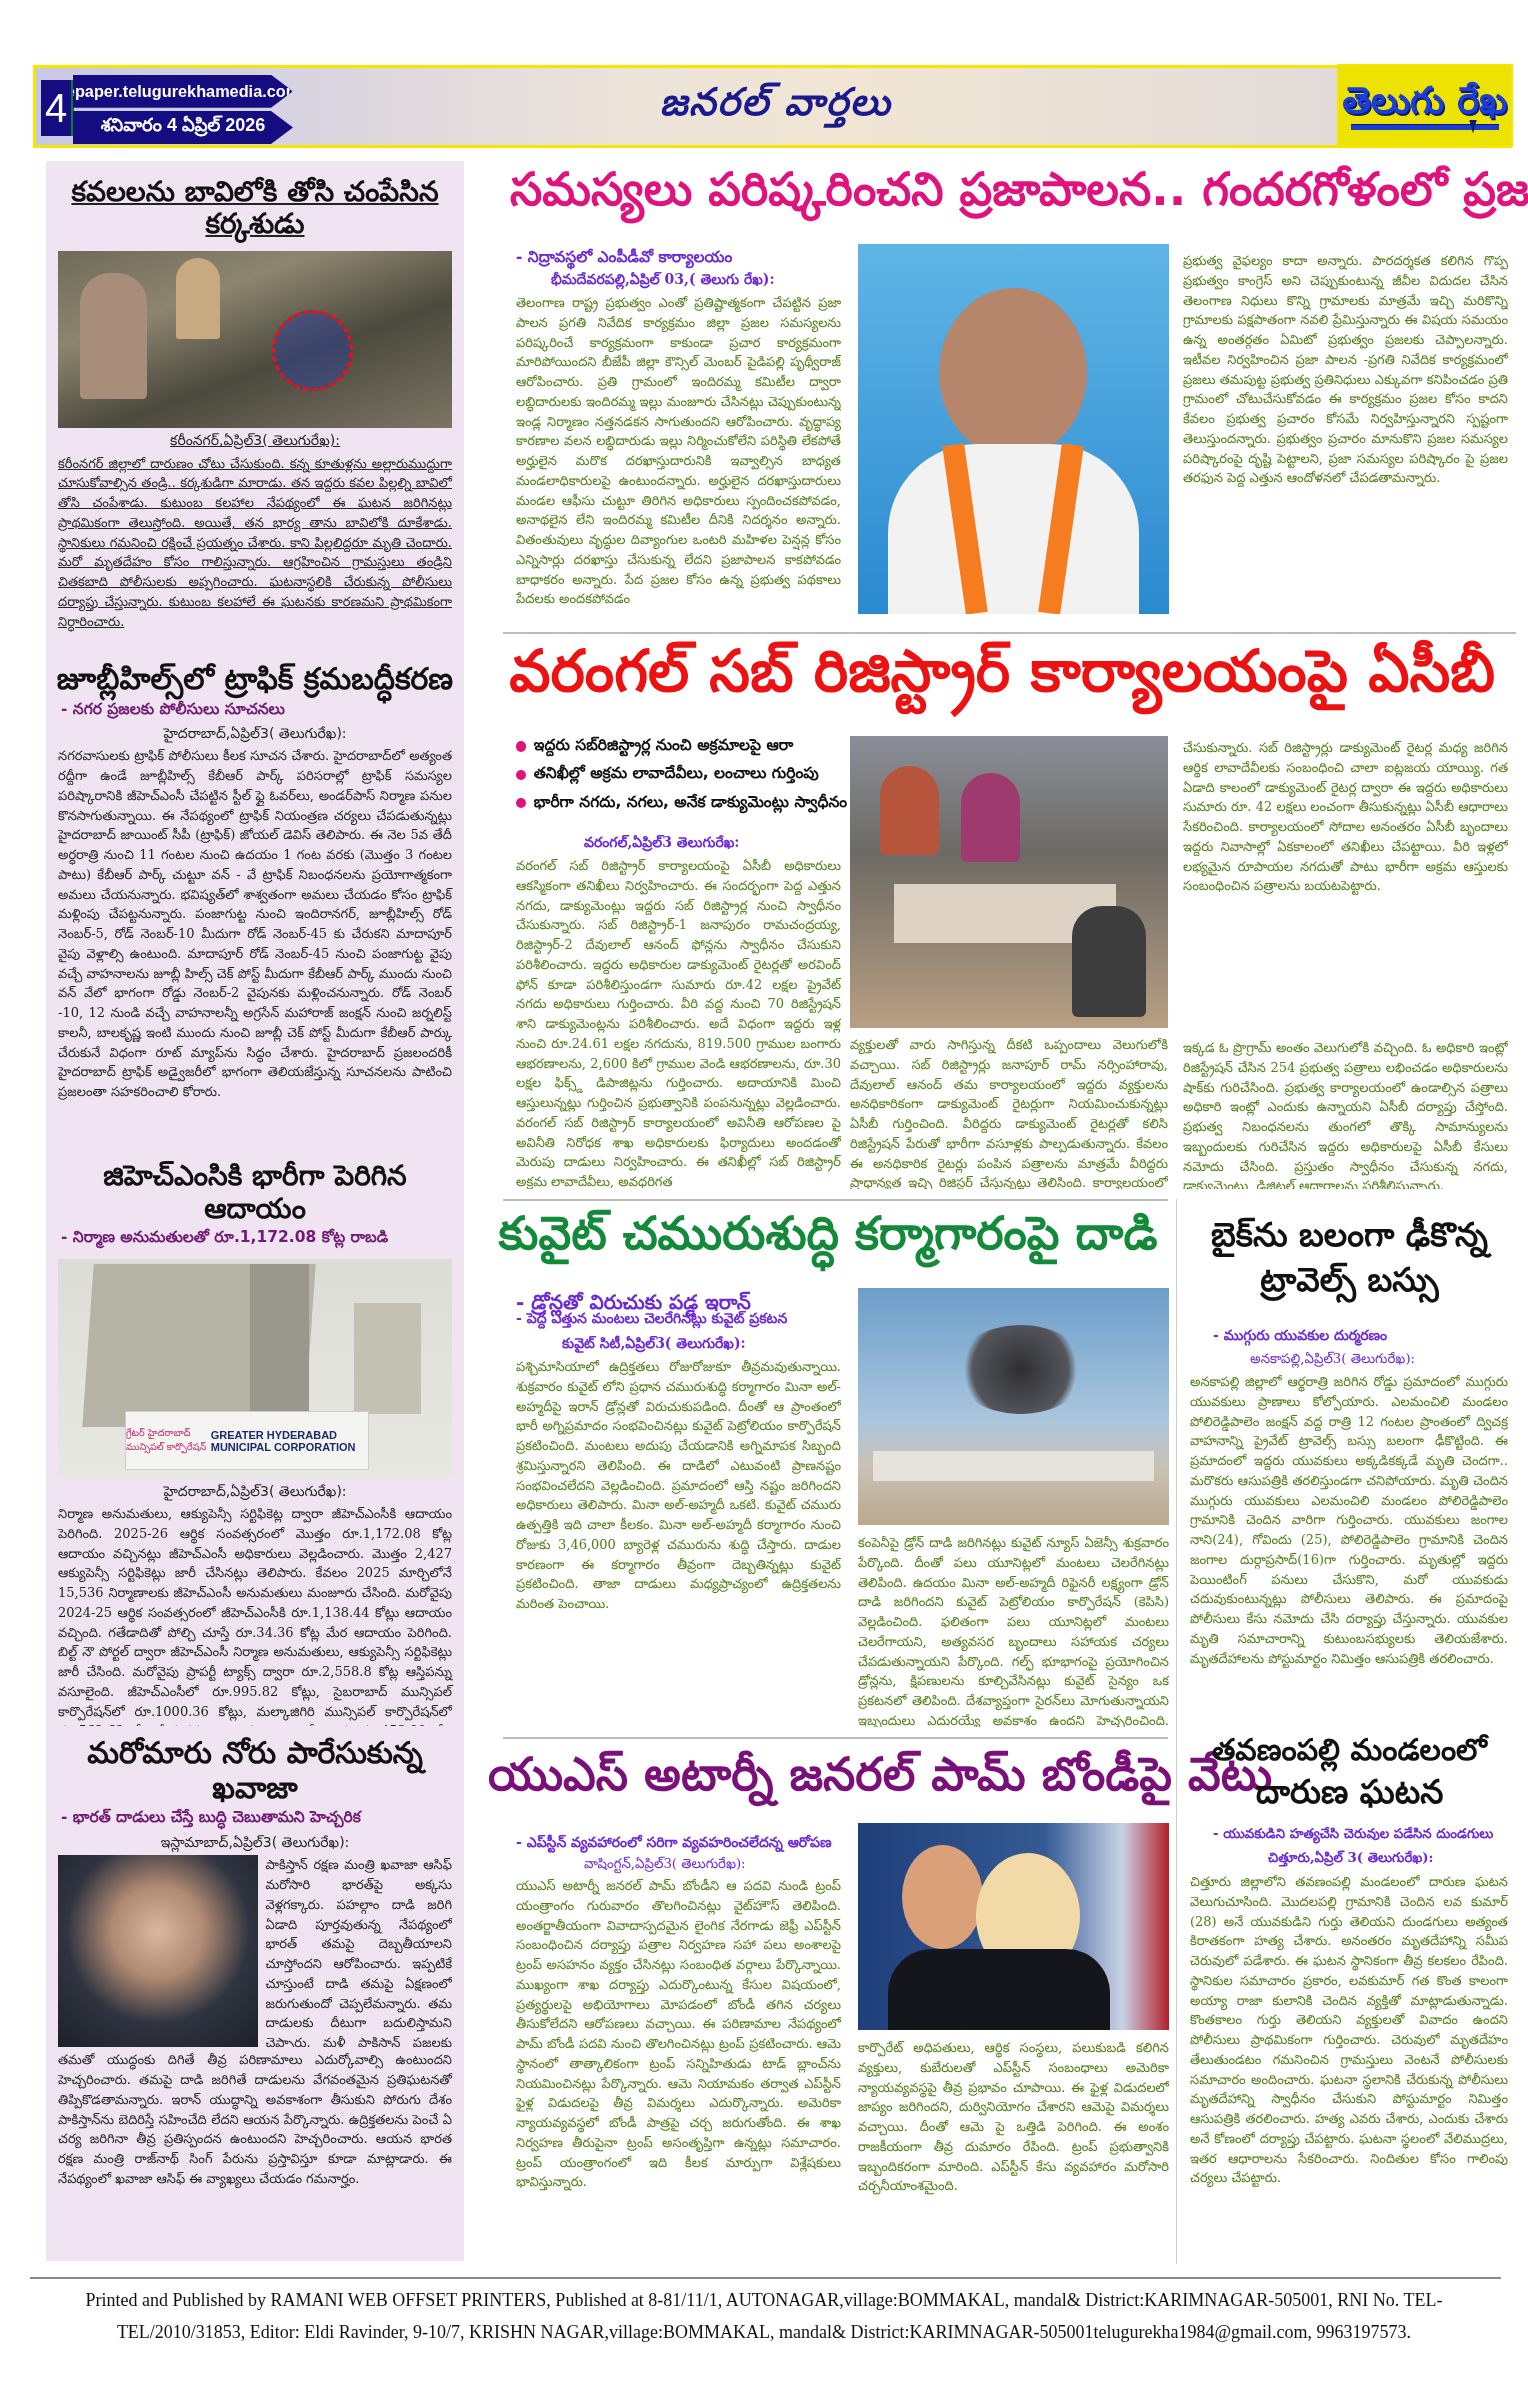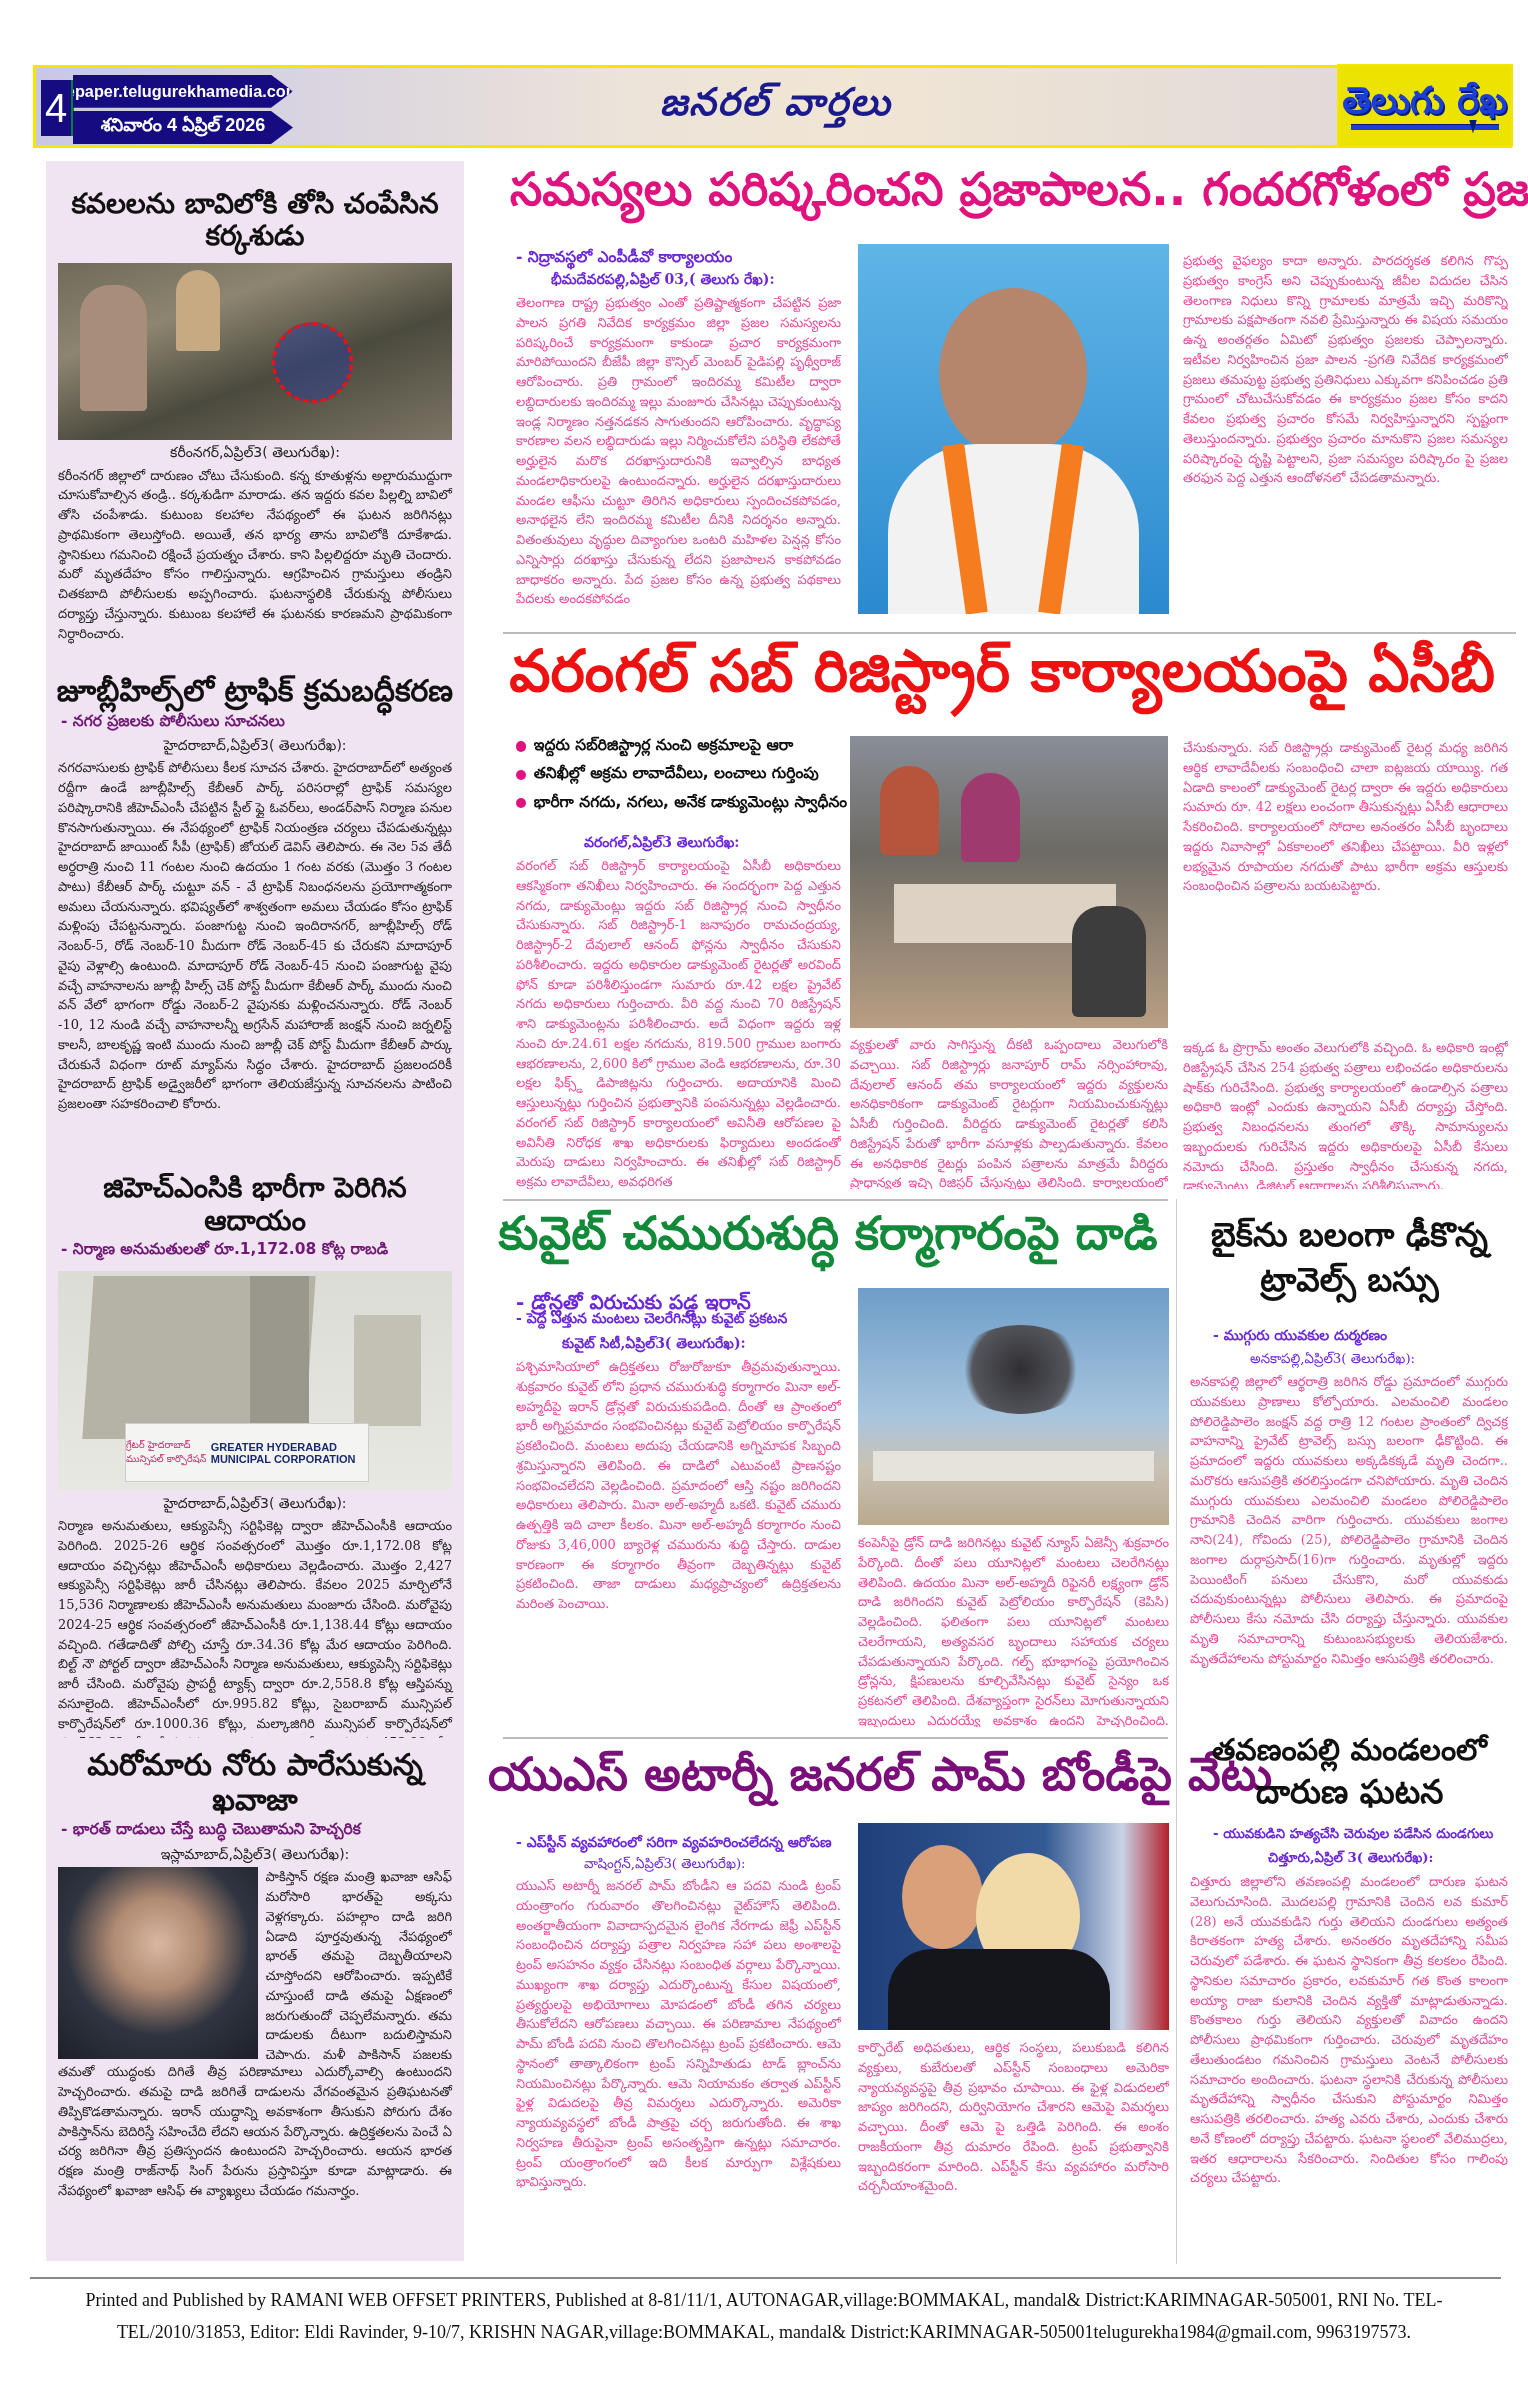--- a/index.html
+++ b/index.html
@@ -29,21 +29,21 @@
   .left-col { position: absolute; left: 46px; top: 161px; width: 418px; height: 2100px; background: #f1e4f2; }
   .lc-head { font-weight: bold; color: #111; text-align: center; line-height: 1.15; padding: 0 4.4px; }
   .lc-sub { font-weight: bold; font-size: 15.5px; color: #701a75; padding: 0 15px; margin-top: 3px; }
   .dateline { text-align: center; font-size: 14px; color: #222; margin: 4.4px 0 1.5px; }
   .body-text { font-size: 13px; line-height: 1.52; color: #222; text-align: justify; padding: 0 12px; font-family: "DejaVu Serif", serif; }
   .photo { position: relative; overflow: hidden; }
 
   
   .headline { position: absolute; font-weight: bold; text-align: center; white-space: nowrap; line-height: 1.1; }
   .article-sub { position: absolute; font-weight: bold; font-size: 15.5px; color: #6d28d9; }
-  .col-text { position: absolute; font-family: "DejaVu Serif", serif; font-size: 13px; line-height: 1.52; color: #ec4899; text-align: justify; overflow: hidden; }
+  .col-text { position: absolute; font-family: "DejaVu Serif", serif; font-size: 13px; line-height: 1.52; color: #4d7c0f; text-align: justify; overflow: hidden; }
   .col-rule { position: absolute; width: 0.7px; background: #ccc; }
   .bullets { position: absolute; list-style: none; }
   .bullets li { font-size: 15.5px; font-weight: bold; color: #111; margin-bottom: 7.4px; display: flex; align-items: center; }
   .bullet-dot { width: 10.4px; height: 10.4px; border-radius: 50%; background: #e0137e; margin-right: 7.4px; flex-shrink: 0; }
 
   .footer { position: absolute; left: 0; top: 2285px; width: 1528px; text-align: center; font-family: "Liberation Serif", serif;
     font-size: 18px; line-height: 1.75; color: #111; }
   .hr { position: absolute; height: 1.5px; background: #bbb; }
 </style>
 </head>
@@ -57,21 +57,21 @@
   <div class="logo-box">
     <div class="logo-text">తెలుగు రేఖ</div>
     <div class="logo-underline">
         <span class="pen-nib"></span>
       </div>
   </div>
 </div>
 
 <div class="left-col">
 
-  <div style="padding-top:27px;">
+  <div style="padding-top:15px;text-decoration:underline;">
     <div class="lc-head" style="font-size:28px;">కవలలను బావిలోకి తోసి చంపేసిన కర్కశుడు</div>
     <div class="photo" style="margin:10.4px 12px 0; height:177px; background:linear-gradient(160deg,#6f6a5a 0%,#8d8570 30%,#4b4a3e 60%,#7c7565 100%);">
       <div style="position:absolute;left:22px;top:22px;width:67px;height:126px;border-radius:30px 30px 4.4px 4.4px;background:#a88d7a;"></div>
       <div style="position:absolute;left:118px;top:7.4px;width:44px;height:81px;border-radius:22px 22px 3px 3px;background:#c7a982;"></div>
       <div style="position:absolute;left:214px;top:59px;width:81px;height:81px;border-radius:50%;border:3px dashed #e11;background:rgba(40,60,160,.45);"></div>
     </div>
     <div class="dateline">కరీంనగర్,ఏప్రిల్3( తెలుగురేఖ):</div>
     <div class="body-text" style="height:198px;overflow:hidden;">కరీంనగర్ జిల్లాలో దారుణం చోటు చేసుకుంది. కన్న కూతుళ్లను అల్లారుముద్దుగా చూసుకోవాల్సిన తండ్రి.. కర్కశుడిగా మారాడు. తన ఇద్దరు కవల పిల్లల్ని బావిలో తోసి చంపేశాడు. కుటుంబ కలహాల నేపథ్యంలో ఈ ఘటన జరిగినట్లు ప్రాథమికంగా తెలుస్తోంది. అయితే, తన భార్య తాను బావిలోకి దూకేశాడు. స్థానికులు గమనించి రక్షించే ప్రయత్నం చేశారు. కాని పిల్లలిద్దరూ మృతి చెందారు. మరో మృతదేహం కోసం గాలిస్తున్నారు. ఆగ్రహించిన గ్రామస్తులు తండ్రిని చితకబాది పోలీసులకు అప్పగించారు. ఘటనాస్థలికి చేరుకున్న పోలీసులు దర్యాప్తు చేస్తున్నారు. కుటుంబ కలహాలే ఈ ఘటనకు కారణమని ప్రాథమికంగా నిర్ధారించారు.</div>
   </div>
 

